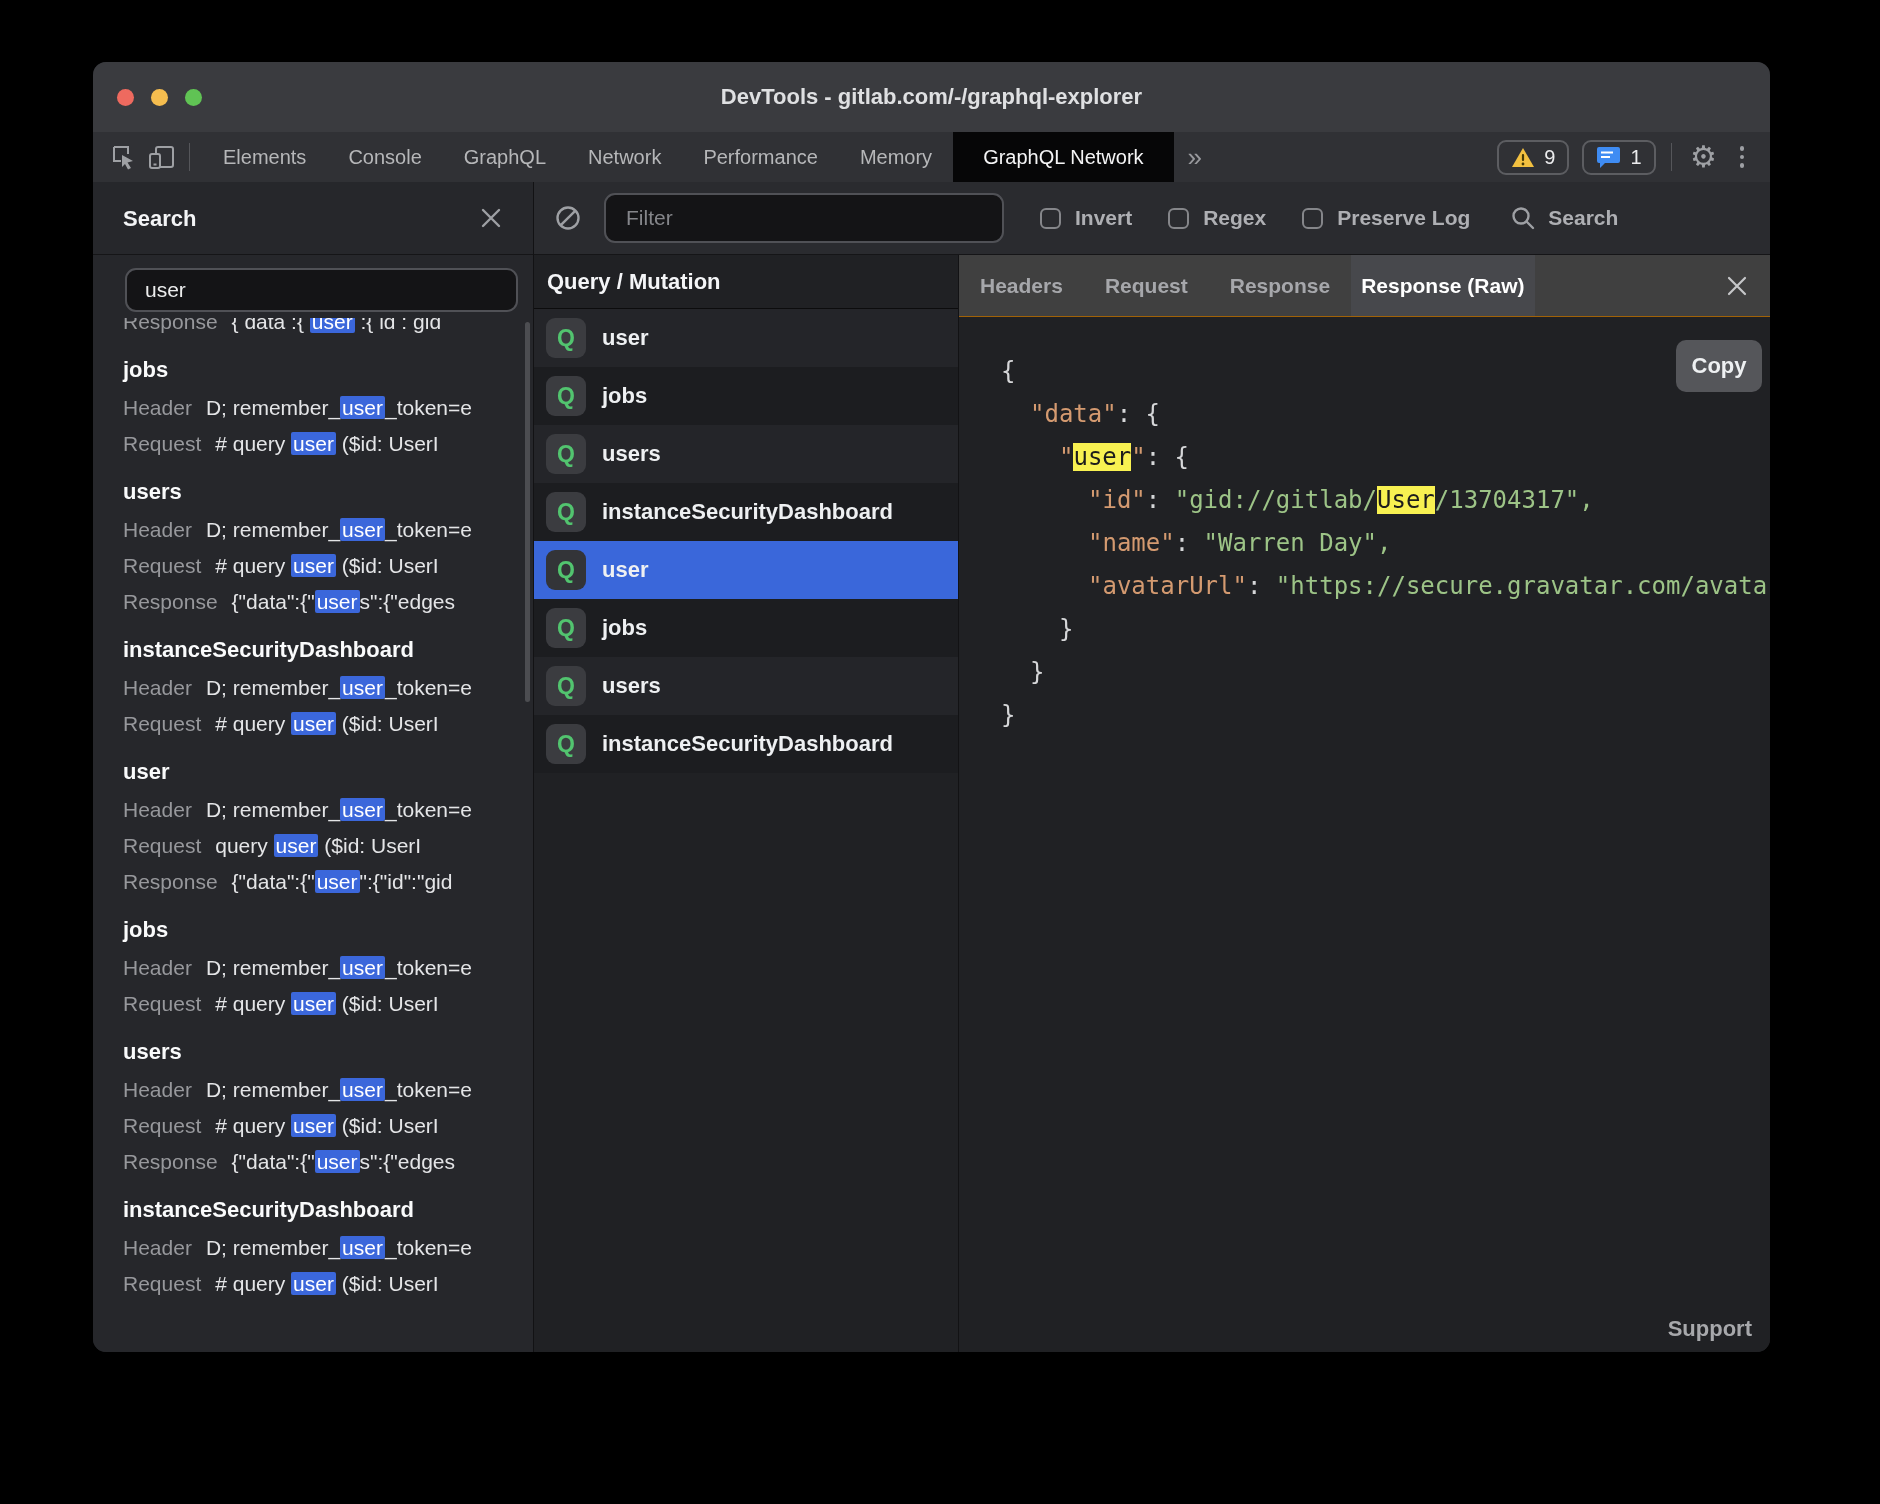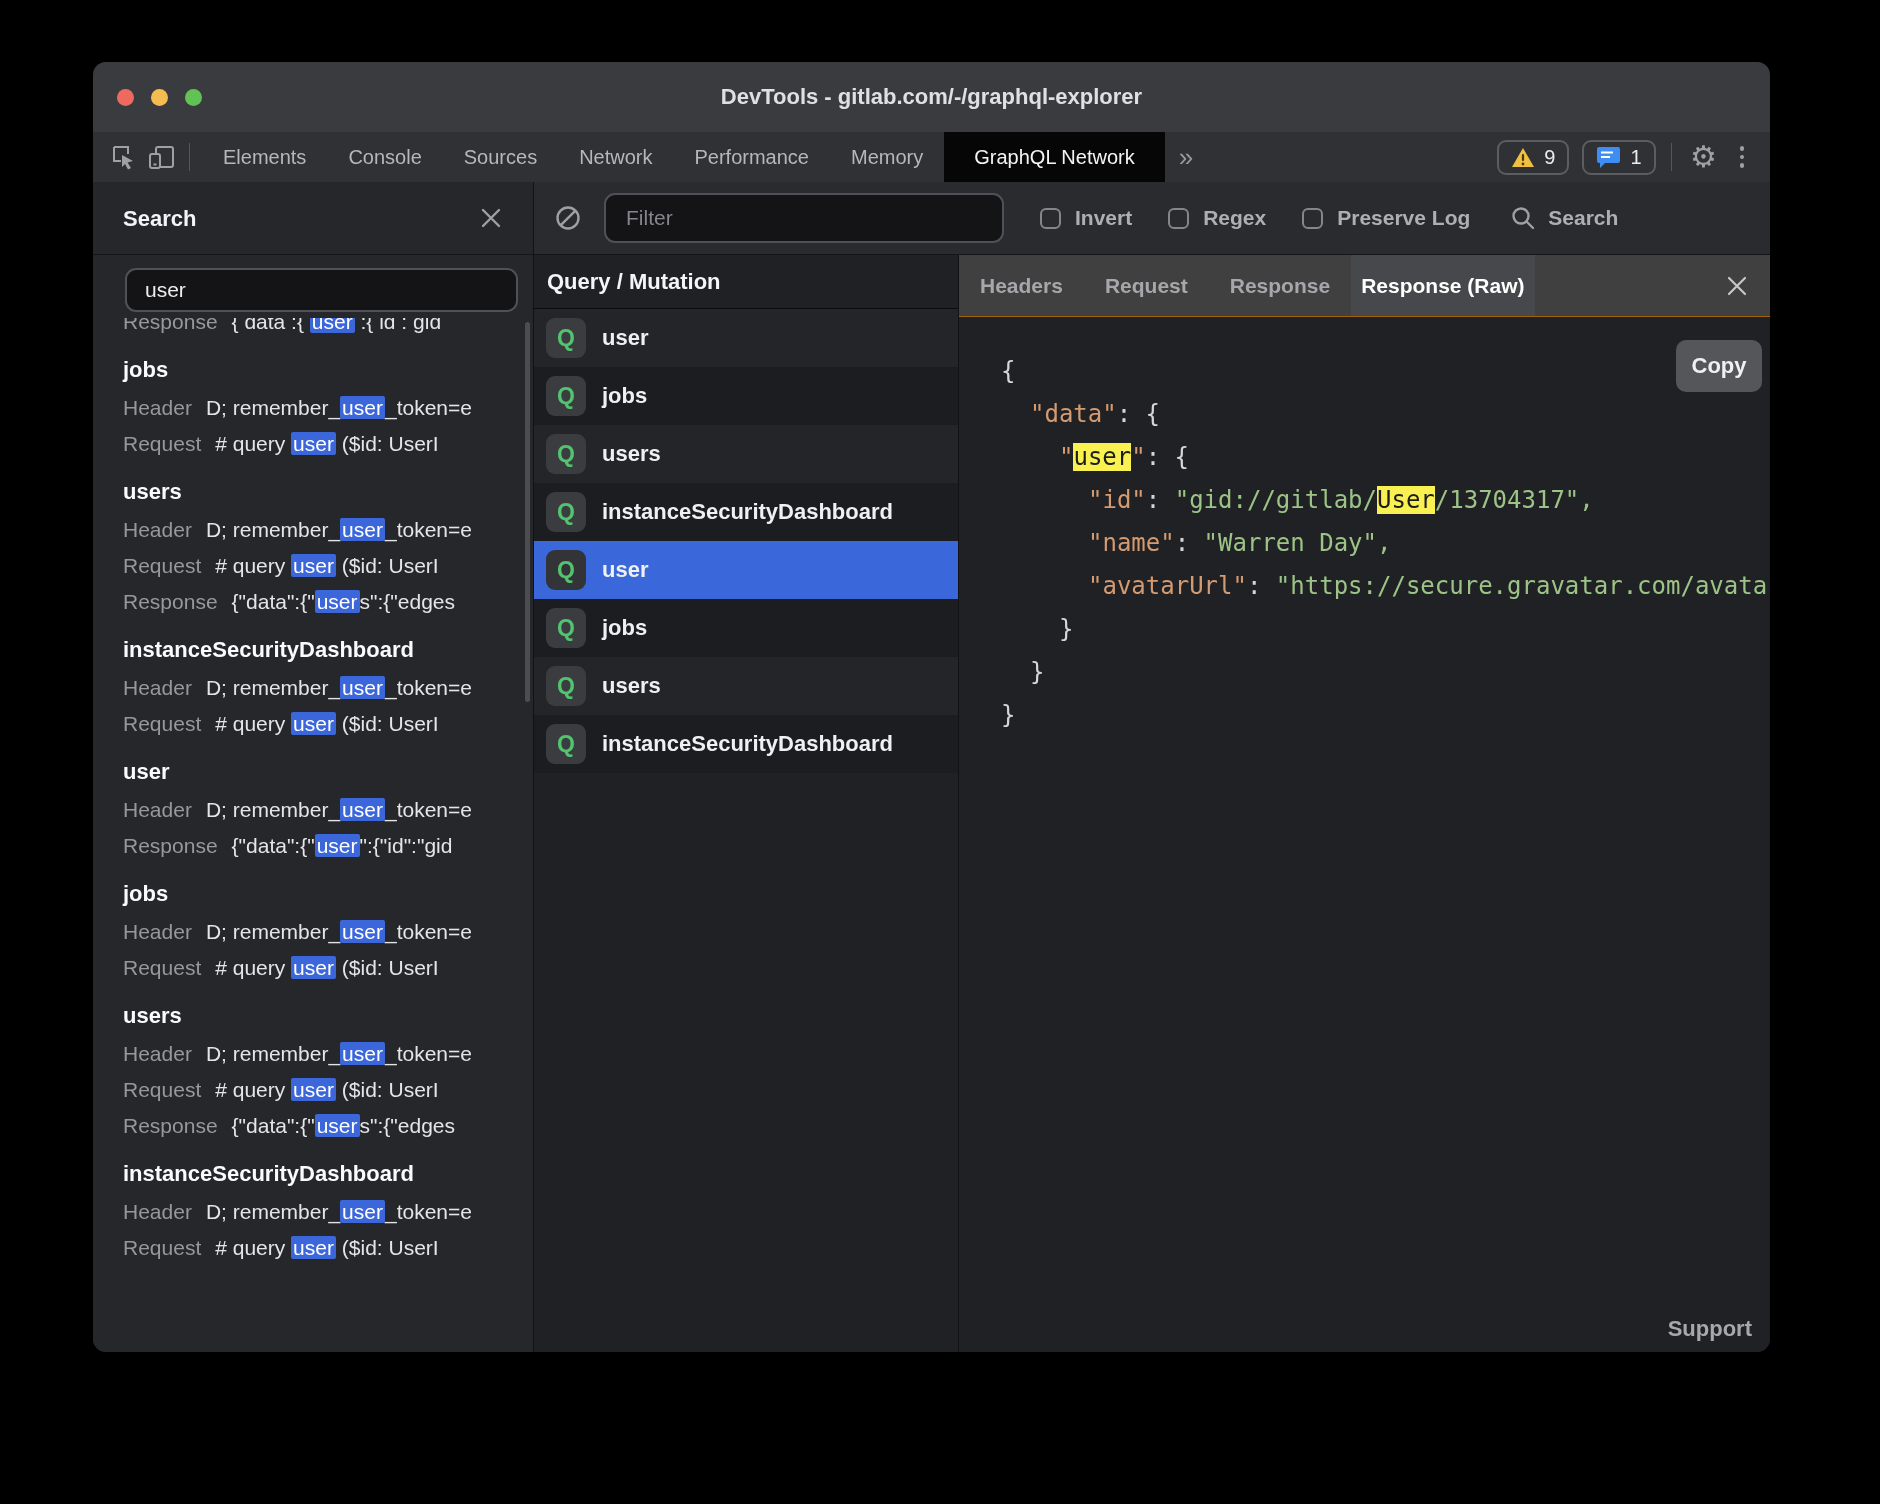--- a/index.html
+++ b/index.html
@@ -133,21 +133,21 @@
           <rect x="8" y="3" width="17" height="20" rx="2" fill="none" stroke="#9ea0a4" stroke-width="2"></rect>
           <rect x="2" y="10" width="10" height="14" rx="2" fill="#303135" stroke="#9ea0a4" stroke-width="2"></rect>
           <rect x="5.5" y="19.5" width="3" height="2" fill="#9ea0a4"></rect>
         </svg>
       </span>
     </div>
     <div class="tb-sep"></div>
     <div class="dtabs">
         <div class="dtab">Elements</div>
         <div class="dtab">Console</div>
-        <div class="dtab">Sources</div>
+        <div class="dtab">GraphQL</div>
         <div class="dtab">Network</div>
         <div class="dtab">Performance</div>
         <div class="dtab">Memory</div>
         <div class="dtab active">GraphQL Network</div>
       </div>
     <div class="chevron-more">
       <span>»</span>
     </div>
     <div class="tb-right">
       <div class="badge">
@@ -208,20 +208,21 @@
           <div class="res-line"><span class="res-label">Response</span><span>{"data":{"</span><span class="hl-blue">user</span><span>s":{"edges</span></div>
         </div>
         <div>
           <div class="res-group-title">instanceSecurityDashboard</div>
           <div class="res-line"><span class="res-label">Header</span><span>D; remember_</span><span class="hl-blue">user</span><span>_token=e</span></div>
           <div class="res-line"><span class="res-label">Request</span><span># query </span><span class="hl-blue">user</span><span> ($id: UserI</span></div>
         </div>
         <div>
           <div class="res-group-title">user</div>
           <div class="res-line"><span class="res-label">Header</span><span>D; remember_</span><span class="hl-blue">user</span><span>_token=e</span></div>
+          <div class="res-line"><span class="res-label">Request</span><span>query </span><span class="hl-blue">user</span><span> ($id: UserI</span></div>
           <div class="res-line"><span class="res-label">Response</span><span>{"data":{"</span><span class="hl-blue">user</span><span>":{"id":"gid</span></div>
         </div>
         <div>
           <div class="res-group-title">jobs</div>
           <div class="res-line"><span class="res-label">Header</span><span>D; remember_</span><span class="hl-blue">user</span><span>_token=e</span></div>
           <div class="res-line"><span class="res-label">Request</span><span># query </span><span class="hl-blue">user</span><span> ($id: UserI</span></div>
         </div>
         <div>
           <div class="res-group-title">users</div>
           <div class="res-line"><span class="res-label">Header</span><span>D; remember_</span><span class="hl-blue">user</span><span>_token=e</span></div>

